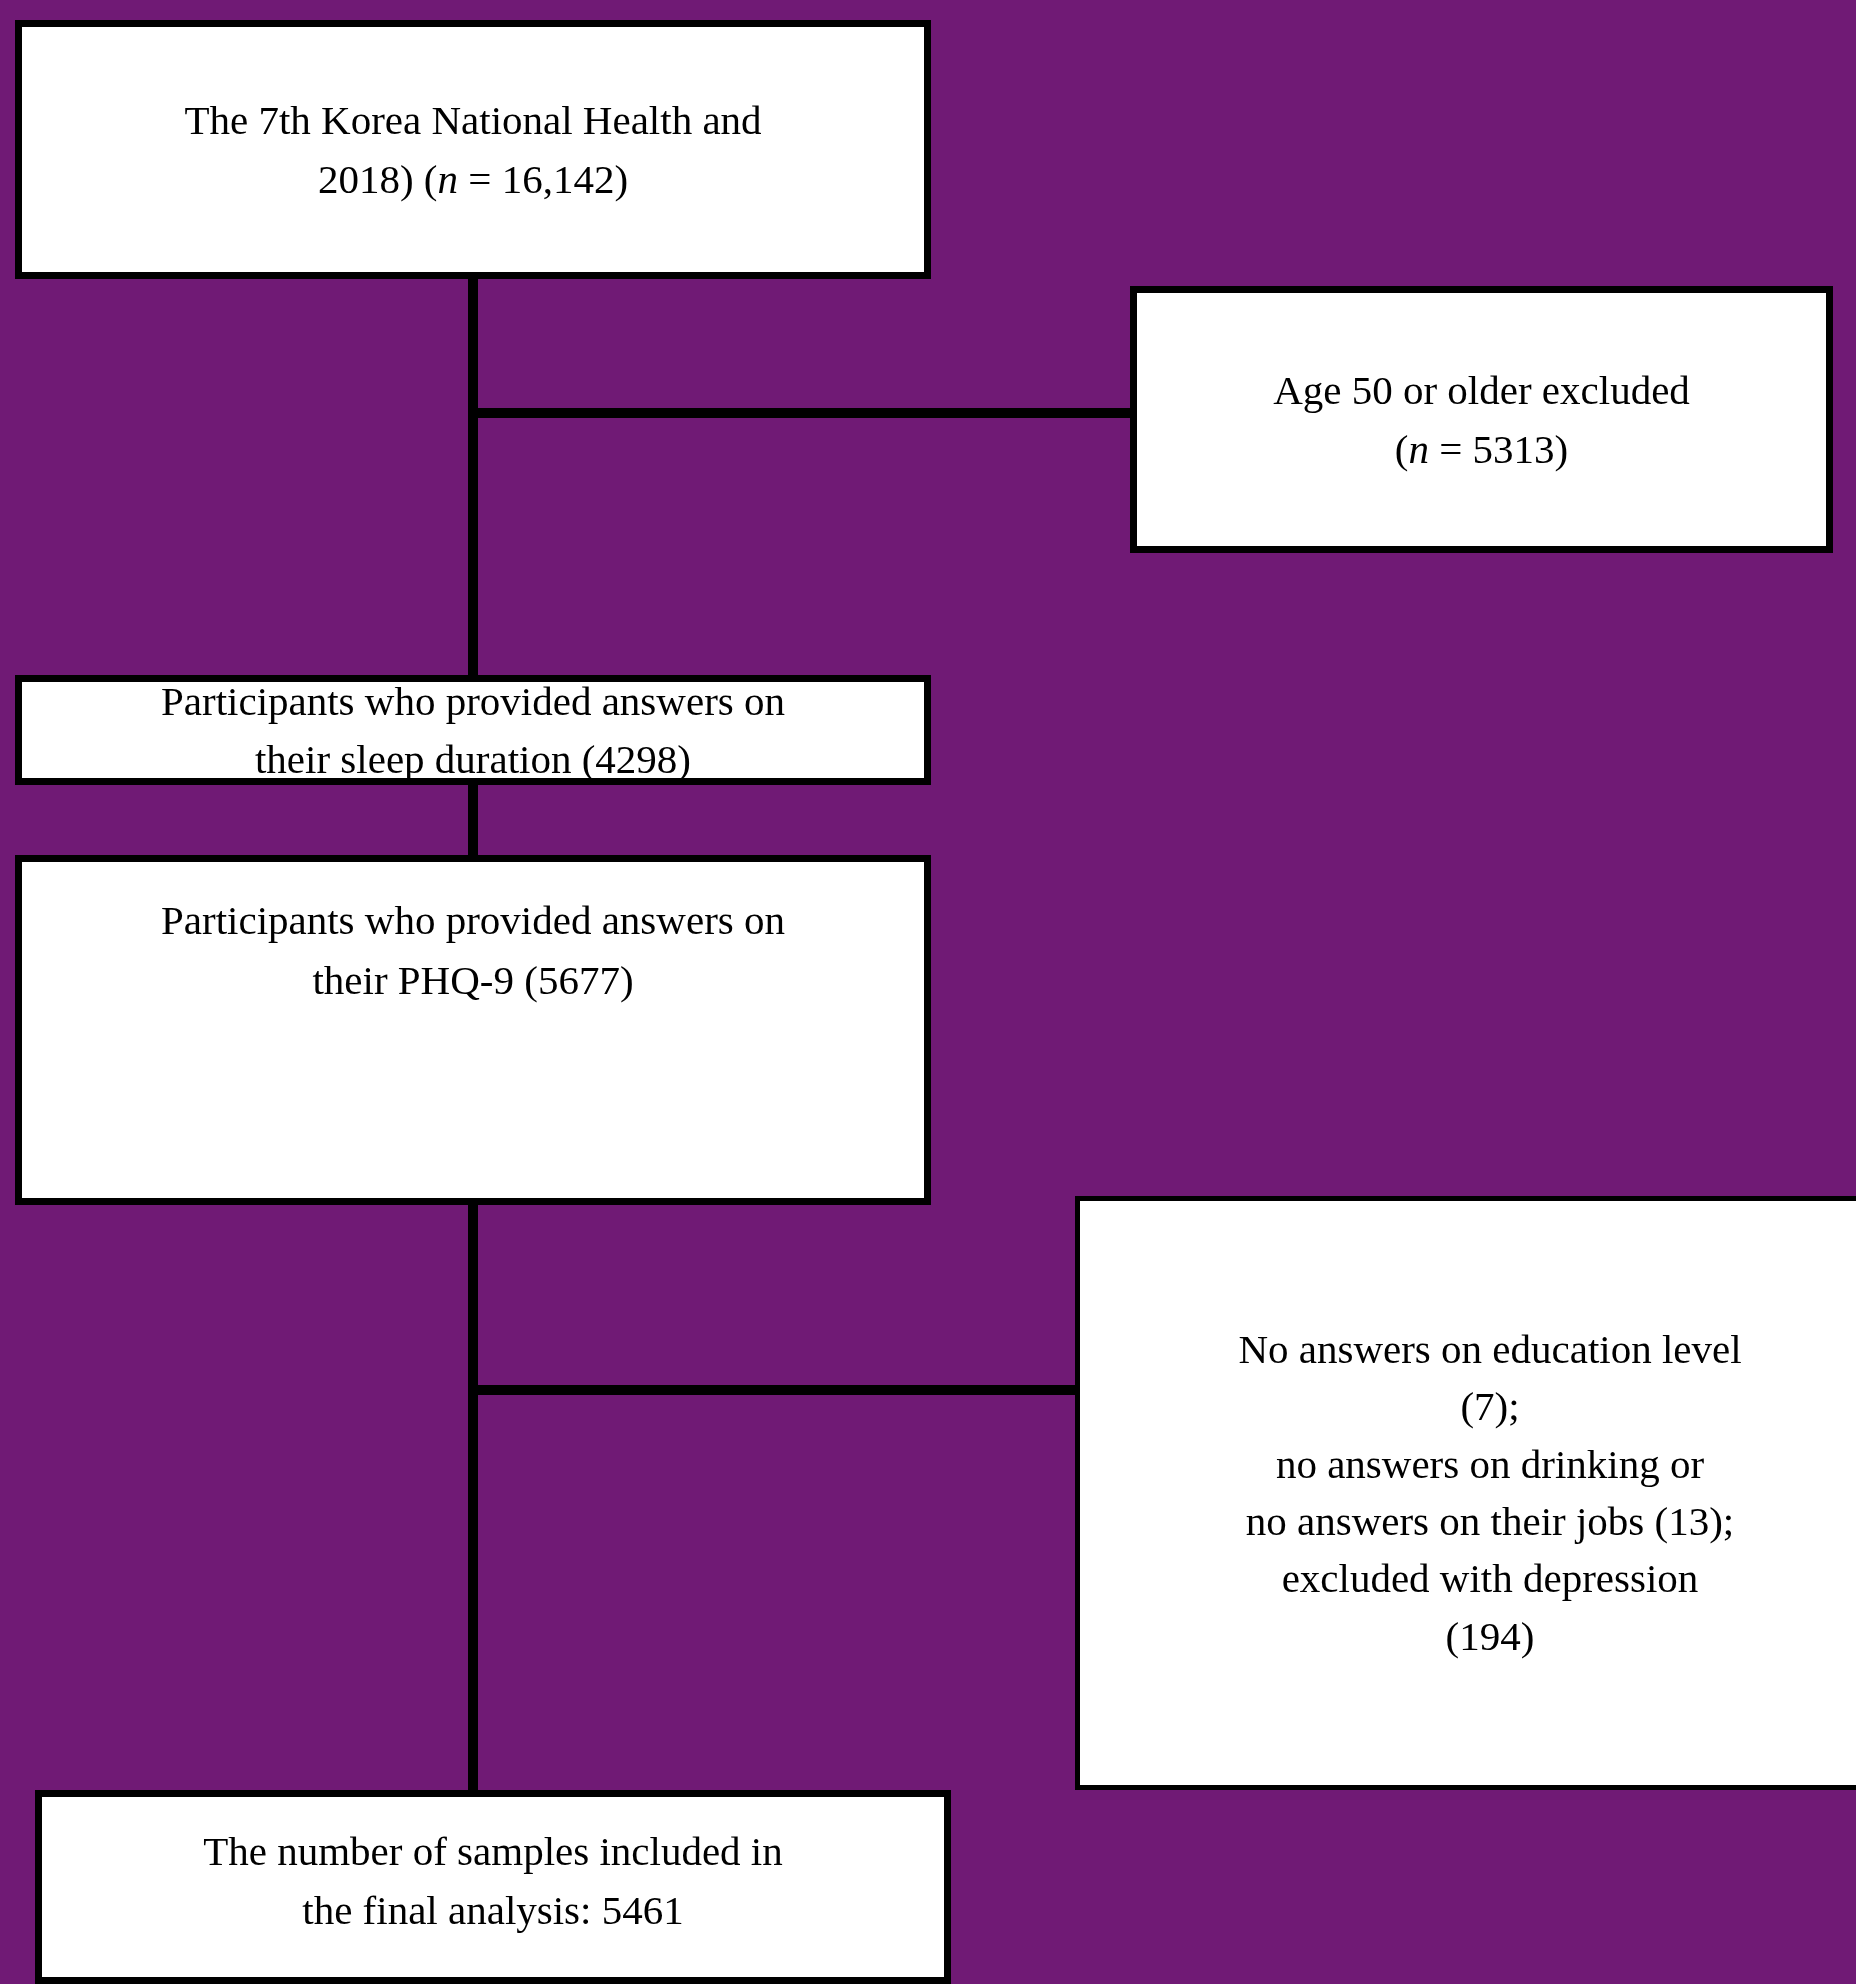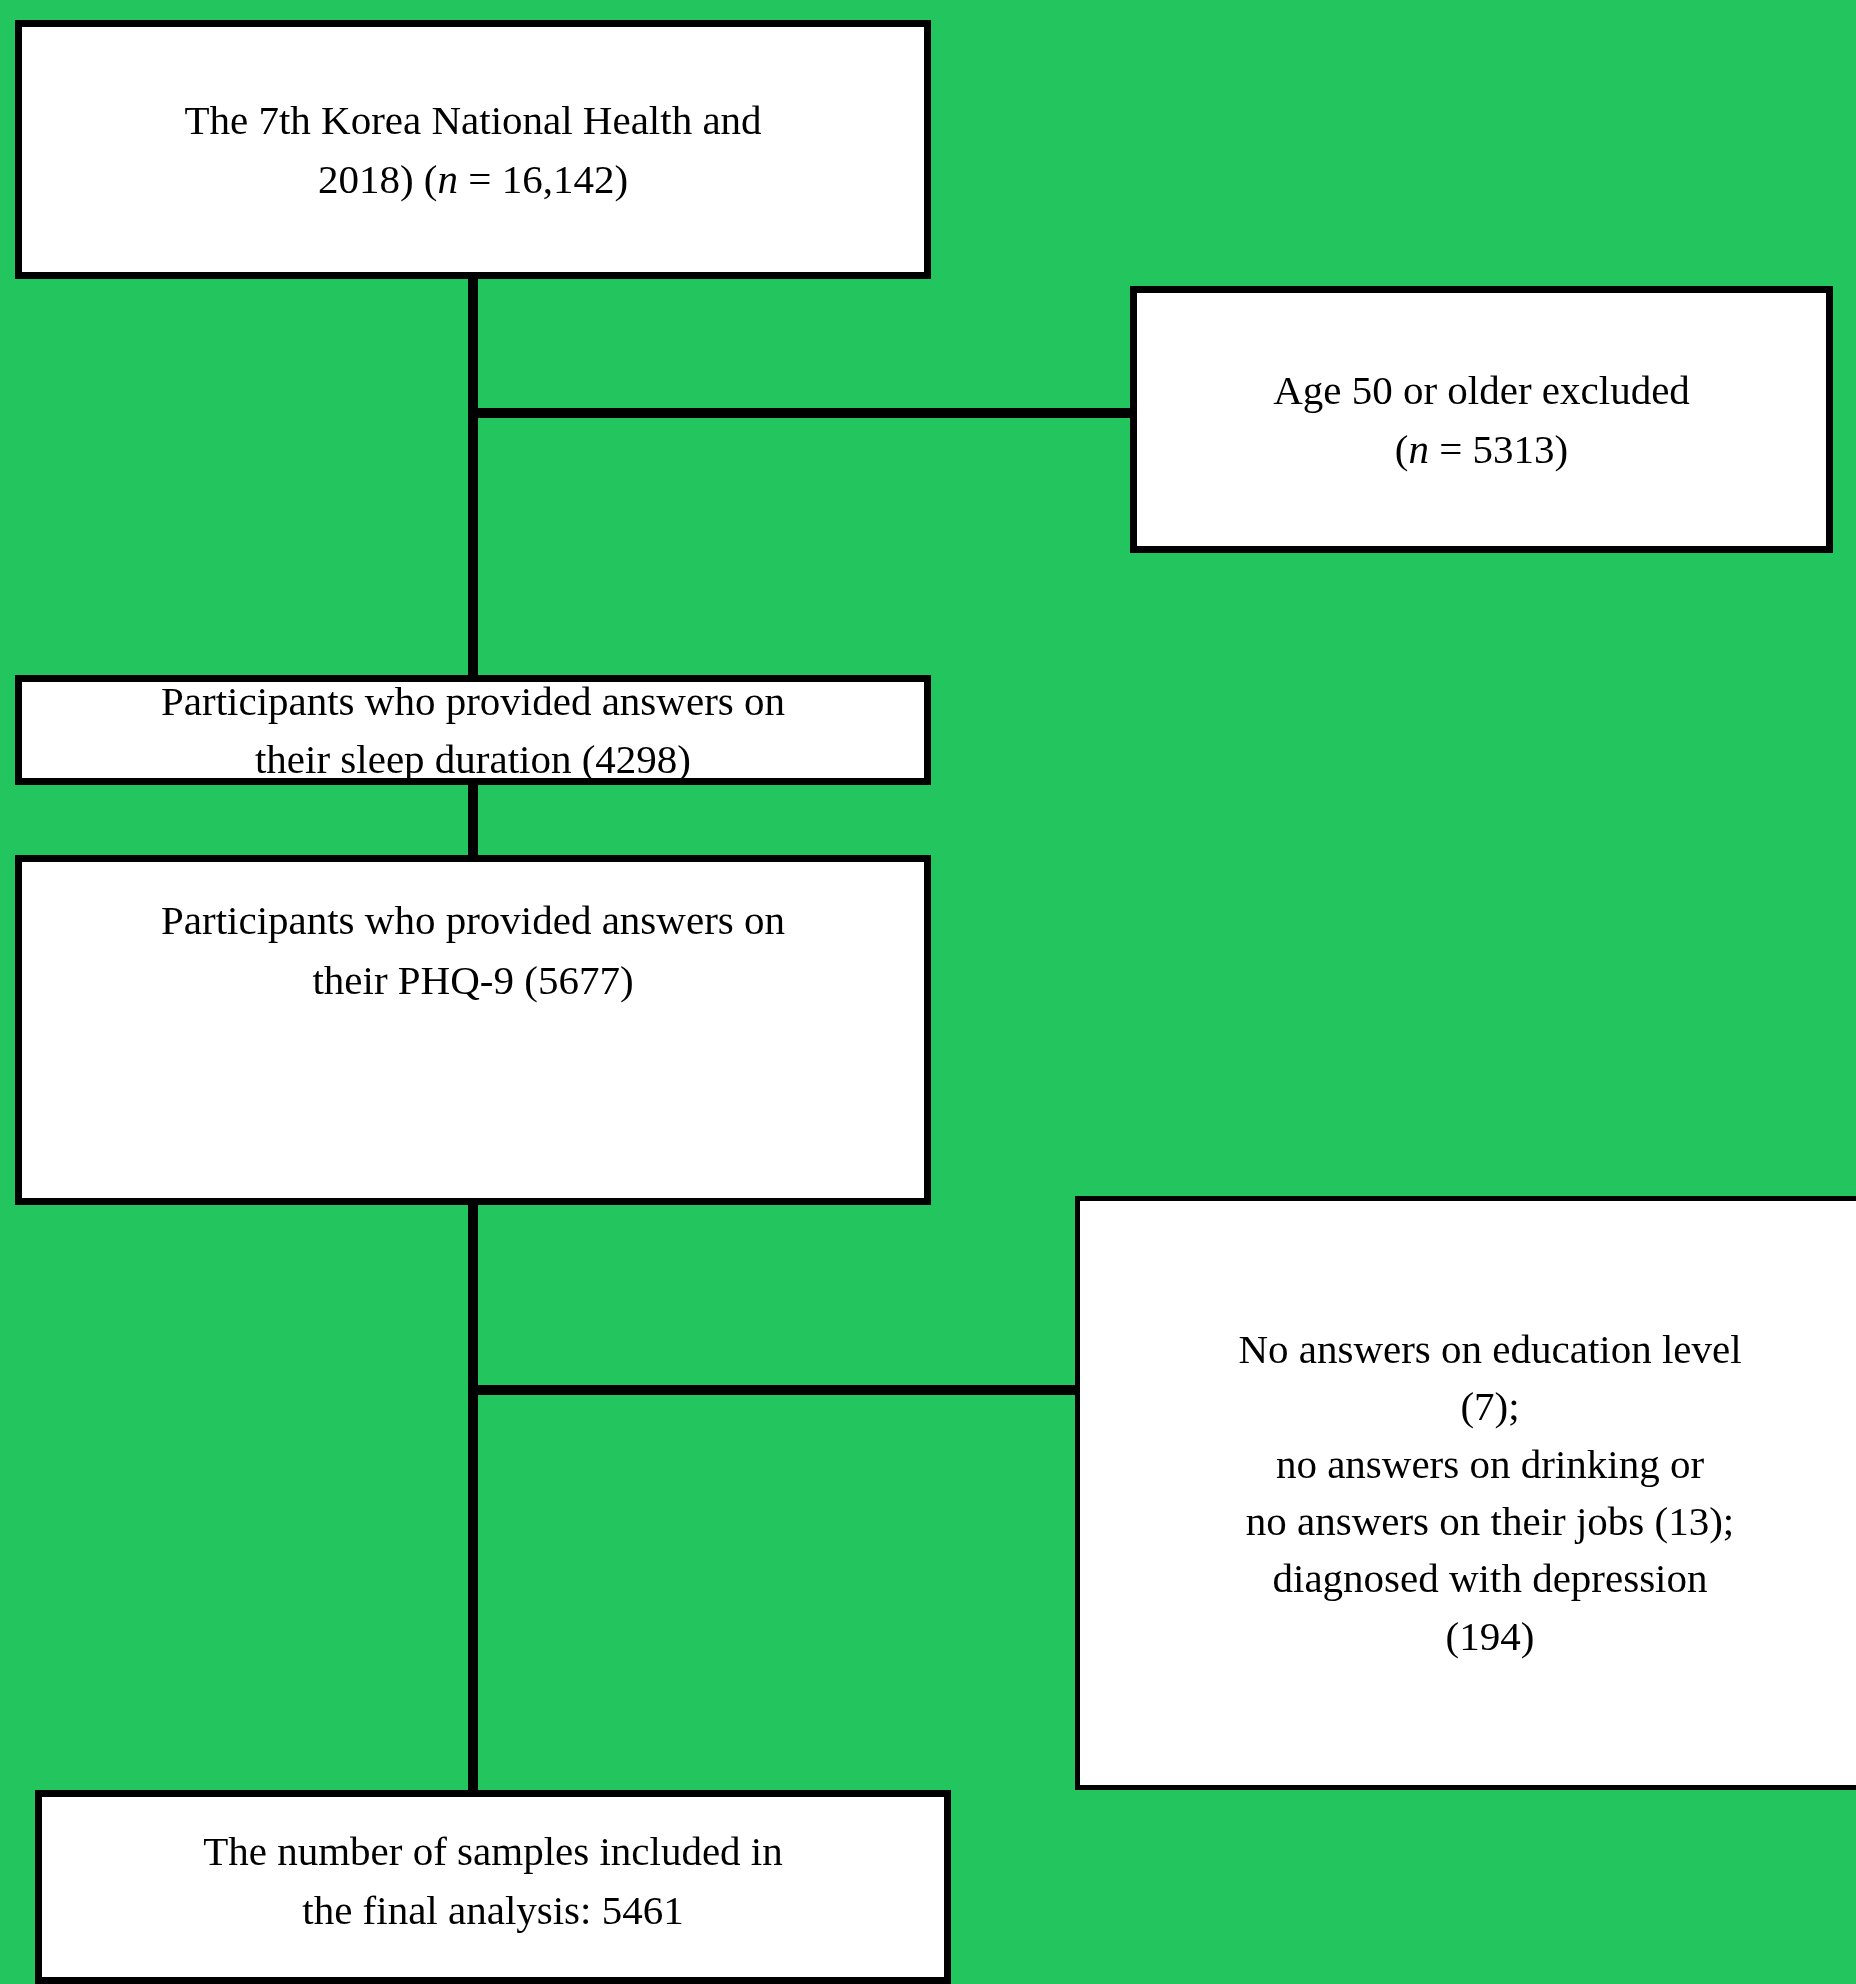--- a/index.html
+++ b/index.html
@@ -5,21 +5,21 @@
 <style>
   html, body {
     margin: 0;
     padding: 0;
     background: #ffffff;
   }
   #canvas {
     position: relative;
     width: 1857px;
     height: 1985px;
-    background: #22c55e;
+    background: #701a75;
     overflow: hidden;
     font-family: "Liberation Serif", "DejaVu Serif", serif;
   }
   .node {
     position: absolute;
     box-sizing: border-box;
     background: #ffffff;
     border: 7.2px solid #000000;
     display: flex;
     flex-direction: column;
@@ -91,21 +91,21 @@
   <div class="node" id="node-phq">
     <span class="line">Participants who provided answers on</span>
     <span class="line">their PHQ-9 (5677)</span>
   </div>
 
   <div class="node" id="node-excl">
     <span class="line">No answers on education level</span>
     <span class="line">(7);</span>
     <span class="line">no answers on drinking or</span>
     <span class="line">no answers on their jobs (13);</span>
-    <span class="line">diagnosed with depression</span>
+    <span class="line">excluded with depression</span>
     <span class="line">(194)</span>
   </div>
 
   <div class="node" id="node-final">
     <span class="line">The number of samples included in</span>
     <span class="line">the final analysis: 5461</span>
   </div>
 
 </div>
 

